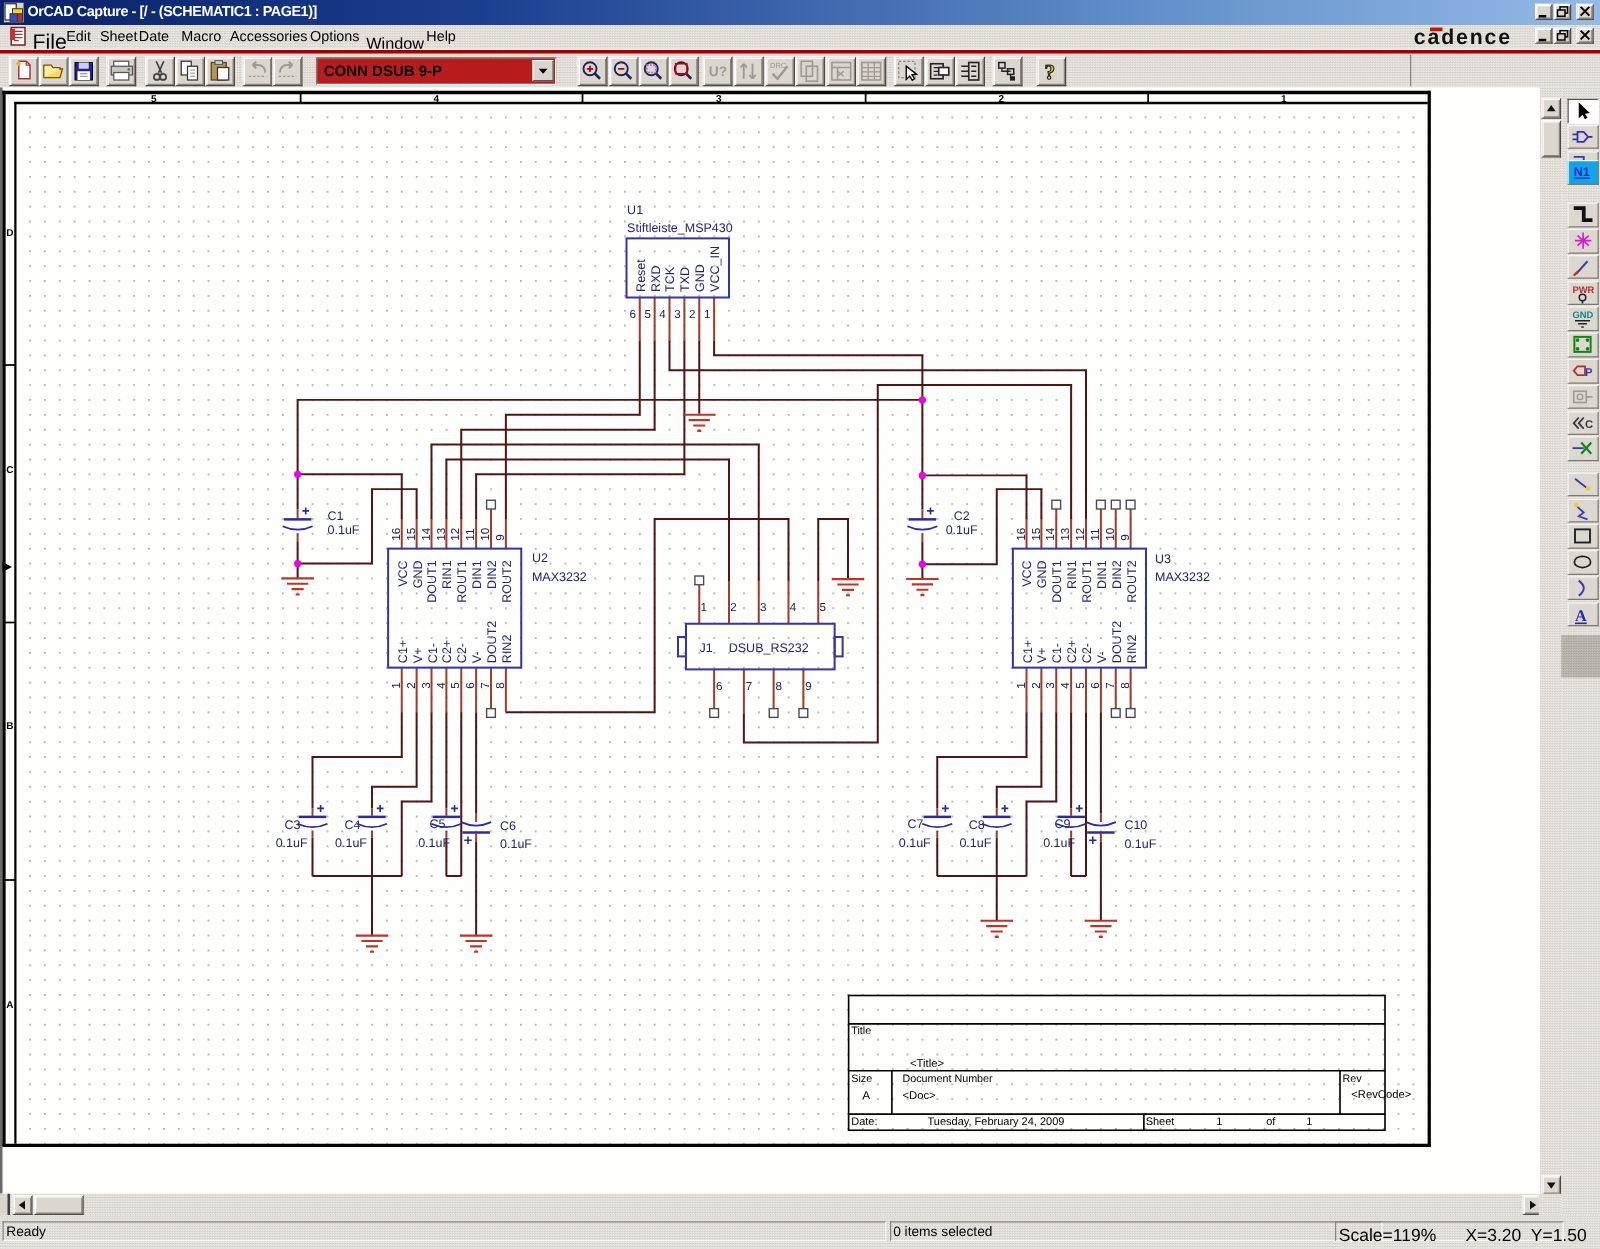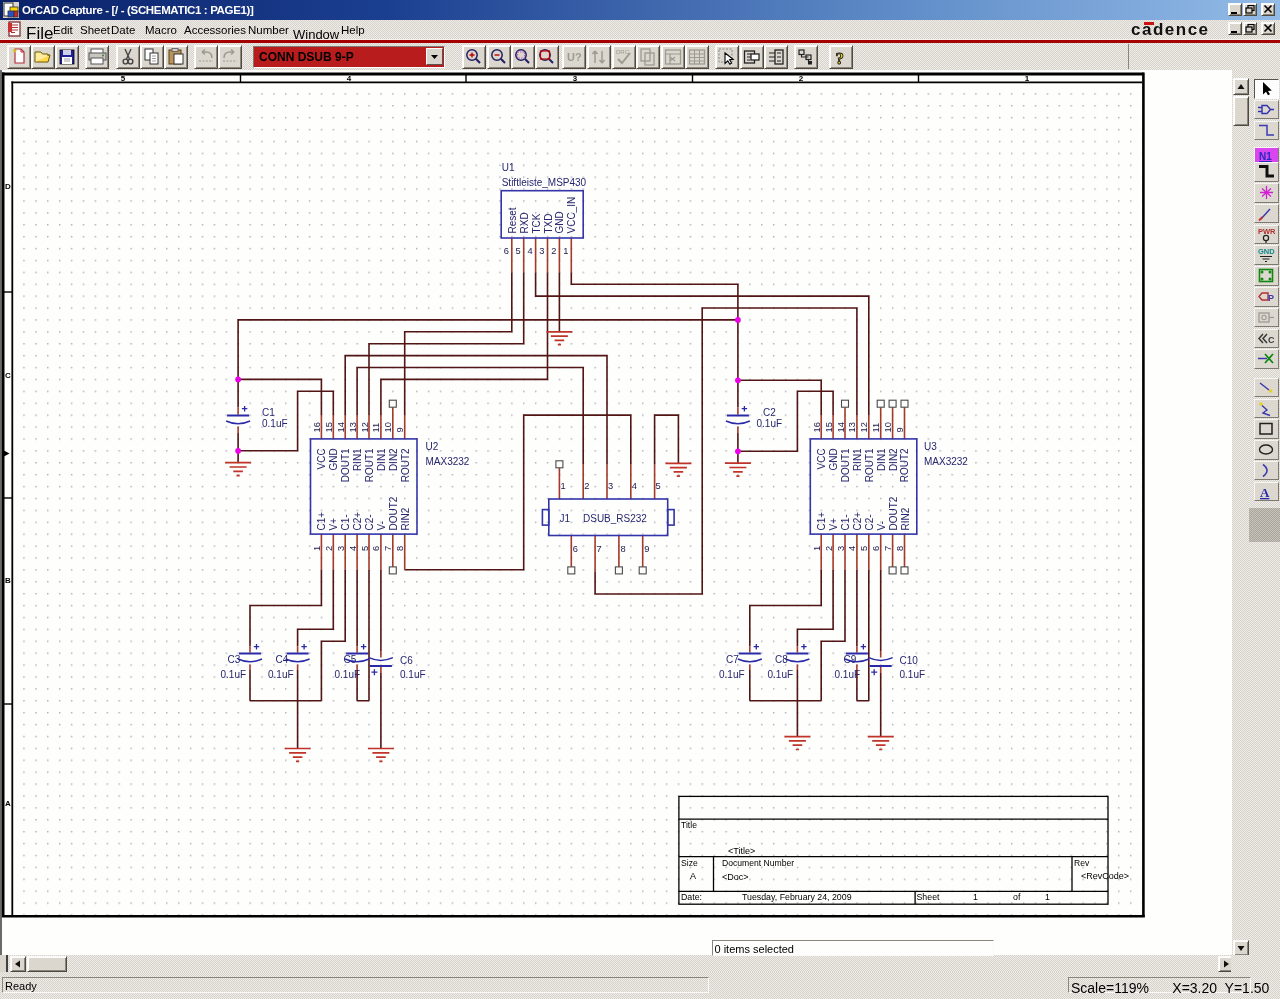--- a/index.html
+++ b/index.html
@@ -30,21 +30,21 @@
     <rect x="2" y="1" width="11" height="14" fill="#fff" stroke="#7a2020" stroke-width="1.2"></rect>
     <path d="M4 4 H11 M4 6.5 H11 M4 9 H11 M4 11.5 H8" stroke="#b03030" stroke-width="1"></path>
     <rect x="1" y="2" width="4" height="9" fill="#c83232"></rect>
   </svg>
 <div class="ab" style="left:26px;top:24px;font-size:17px;color:#000">File</div>
 <div class="ab" style="left:53px;top:24px;font-size:11.5px;color:#000">Edit</div>
 <div class="ab" style="left:80px;top:24px;font-size:11.5px;color:#000">Sheet</div>
 <div class="ab" style="left:111px;top:24px;font-size:11.5px;color:#000">Date</div>
 <div class="ab" style="left:145px;top:24px;font-size:11.5px;color:#000">Macro</div>
 <div class="ab" style="left:184px;top:24px;font-size:11.5px;color:#000">Accessories</div>
-<div class="ab" style="left:248px;top:24px;font-size:11.5px;color:#000">Number</div>
+<div class="ab" style="left:248px;top:24px;font-size:11.5px;color:#000">Options</div>
 <div class="ab" style="left:293px;top:27px;font-size:13px;color:#000">Window</div>
 <div class="ab" style="left:341px;top:24px;font-size:11.5px;color:#000">Help</div>
 <div class="ab" style="left:1131px;top:20px;font-size:17px;font-weight:bold;color:#111;letter-spacing:1.5px;font-family:'Liberation Sans',sans-serif">cadence</div>
 <div class="ab" style="left:1144px;top:22px;width:9.5px;height:2.5px;background:#cc1111"></div>
 <div class="wbtn" style="left:1228px;top:22px">
     <svg width="12" height="11">
       <rect x="2" y="8" width="6" height="2" fill="#000"></rect>
     </svg>
   </div>
 <div class="wbtn" style="left:1243px;top:22px">
@@ -482,21 +482,21 @@
 <div class="ab" style="left:1253.5px;top:99.8px;width:25px;height:19.5px;background:#dcd8d0;border-top:1px solid #f6f5f2;border-left:1px solid #f6f5f2;border-right:1px solid #7e7a72;border-bottom:1px solid #7e7a72;">
     <svg width="23" height="17" viewBox="0 0 23 17">
       <path d="M7 4.5 H12 L15.5 8.5 L12 12.5 H7 Z M3 6.5 H7 M3 10.5 H7 M15.5 8.5 H19" fill="none" stroke="#3232b0" stroke-width="1.4"></path>
     </svg>
   </div>
 <div class="ab" style="left:1253.5px;top:120.6px;width:25px;height:19.5px;background:#dcd8d0;border-top:1px solid #f6f5f2;border-left:1px solid #f6f5f2;border-right:1px solid #7e7a72;border-bottom:1px solid #7e7a72;">
     <svg width="23" height="17" viewBox="0 0 23 17">
       <path d="M4 3.5 H12 V13 H19" fill="none" stroke="#3a3ab0" stroke-width="1.5"></path>
     </svg>
   </div>
-<div class="ab" style="left:1253.5px;top:147px;width:25px;height:19.5px;background:#d946ef;border-top:1px solid #f6f5f2;border-left:1px solid #f6f5f2;border-right:1px solid #7e7a72;border-bottom:1px solid #7e7a72;">
+<div class="ab" style="left:1253.5px;top:128px;width:25px;height:19.5px;background:#0ea5e9;border-top:1px solid #f6f5f2;border-left:1px solid #f6f5f2;border-right:1px solid #7e7a72;border-bottom:1px solid #7e7a72;">
     <svg width="23" height="17" viewBox="0 0 23 17">
       <text x="4" y="12" font-size="10" font-weight="bold" fill="#2828c0" text-decoration="underline" font-family="Liberation Sans">N1</text>
     </svg>
   </div>
 <div class="ab" style="left:1253.5px;top:162.2px;width:25px;height:19.5px;background:#dcd8d0;border-top:1px solid #f6f5f2;border-left:1px solid #f6f5f2;border-right:1px solid #7e7a72;border-bottom:1px solid #7e7a72;">
     <svg width="23" height="17" viewBox="0 0 23 17">
       <path d="M4 3.5 H12 V13 H19" fill="none" stroke="#101010" stroke-width="3"></path>
     </svg>
   </div>
 <div class="ab" style="left:1253.5px;top:183px;width:25px;height:19.5px;background:#dcd8d0;border-top:1px solid #f6f5f2;border-left:1px solid #f6f5f2;border-right:1px solid #7e7a72;border-bottom:1px solid #7e7a72;">
@@ -601,17 +601,17 @@
 <div class="btn" style="left:1218px;top:955.5px;width:16px;height:16px">
     <svg width="14" height="14">
       <path d="M5 3.5 L10 7 L5 10.5 Z" fill="#111"></path>
     </svg>
   </div>
 <div class="ab dither" style="left:1231px;top:955px;width:18px;height:17px"></div>
 <div class="ab dither" style="left:0;top:972px;width:1280px;height:27px"></div>
 <div class="ab" style="left:2px;top:977px;width:707px;height:16px;border-top:1px solid #8a867e;border-left:1px solid #8a867e;border-bottom:1px solid #fbfaf8;border-right:1px solid #fbfaf8">
     <div style="position:absolute;left:2px;top:1.5px;font-size:11px;color:#000;white-space:pre">Ready</div>
   </div>
-<div class="ab" style="left:711.5px;top:940px;width:282px;height:16px;border-top:1px solid #8a867e;border-left:1px solid #8a867e;border-bottom:1px solid #fbfaf8;border-right:1px solid #fbfaf8">
+<div class="ab" style="left:711.5px;top:977px;width:394px;height:16px;border-top:1px solid #8a867e;border-left:1px solid #8a867e;border-bottom:1px solid #fbfaf8;border-right:1px solid #fbfaf8">
     <div style="position:absolute;left:2px;top:1.5px;font-size:11px;color:#000;white-space:pre">0 items selected</div>
   </div>
 <div class="ab" style="left:1067.5px;top:977px;width:183px;height:16px;border-top:1px solid #8a867e;border-left:1px solid #8a867e;border-bottom:1px solid #fbfaf8;border-right:1px solid #fbfaf8">
     <div style="position:absolute;left:2.5px;top:1.5px;font-size:14px;color:#000;white-space:pre">Scale=119%      X=3.20  Y=1.50</div>
   </div>
 </body></html>

